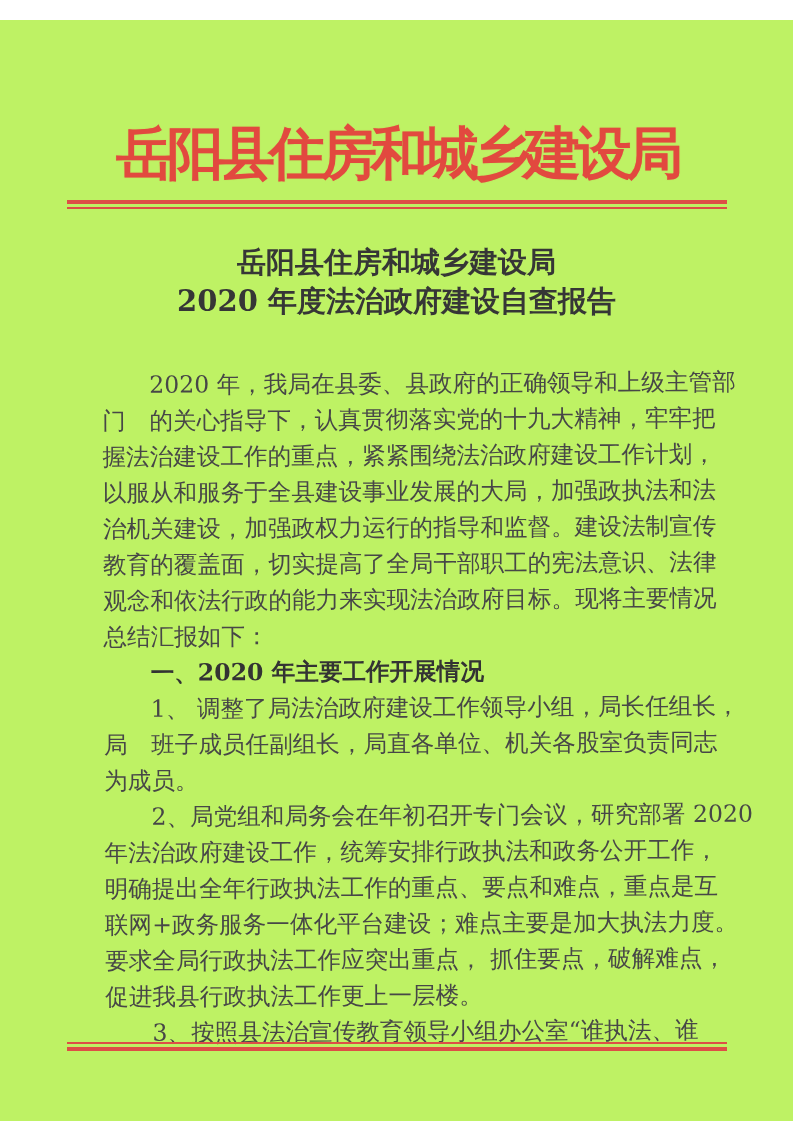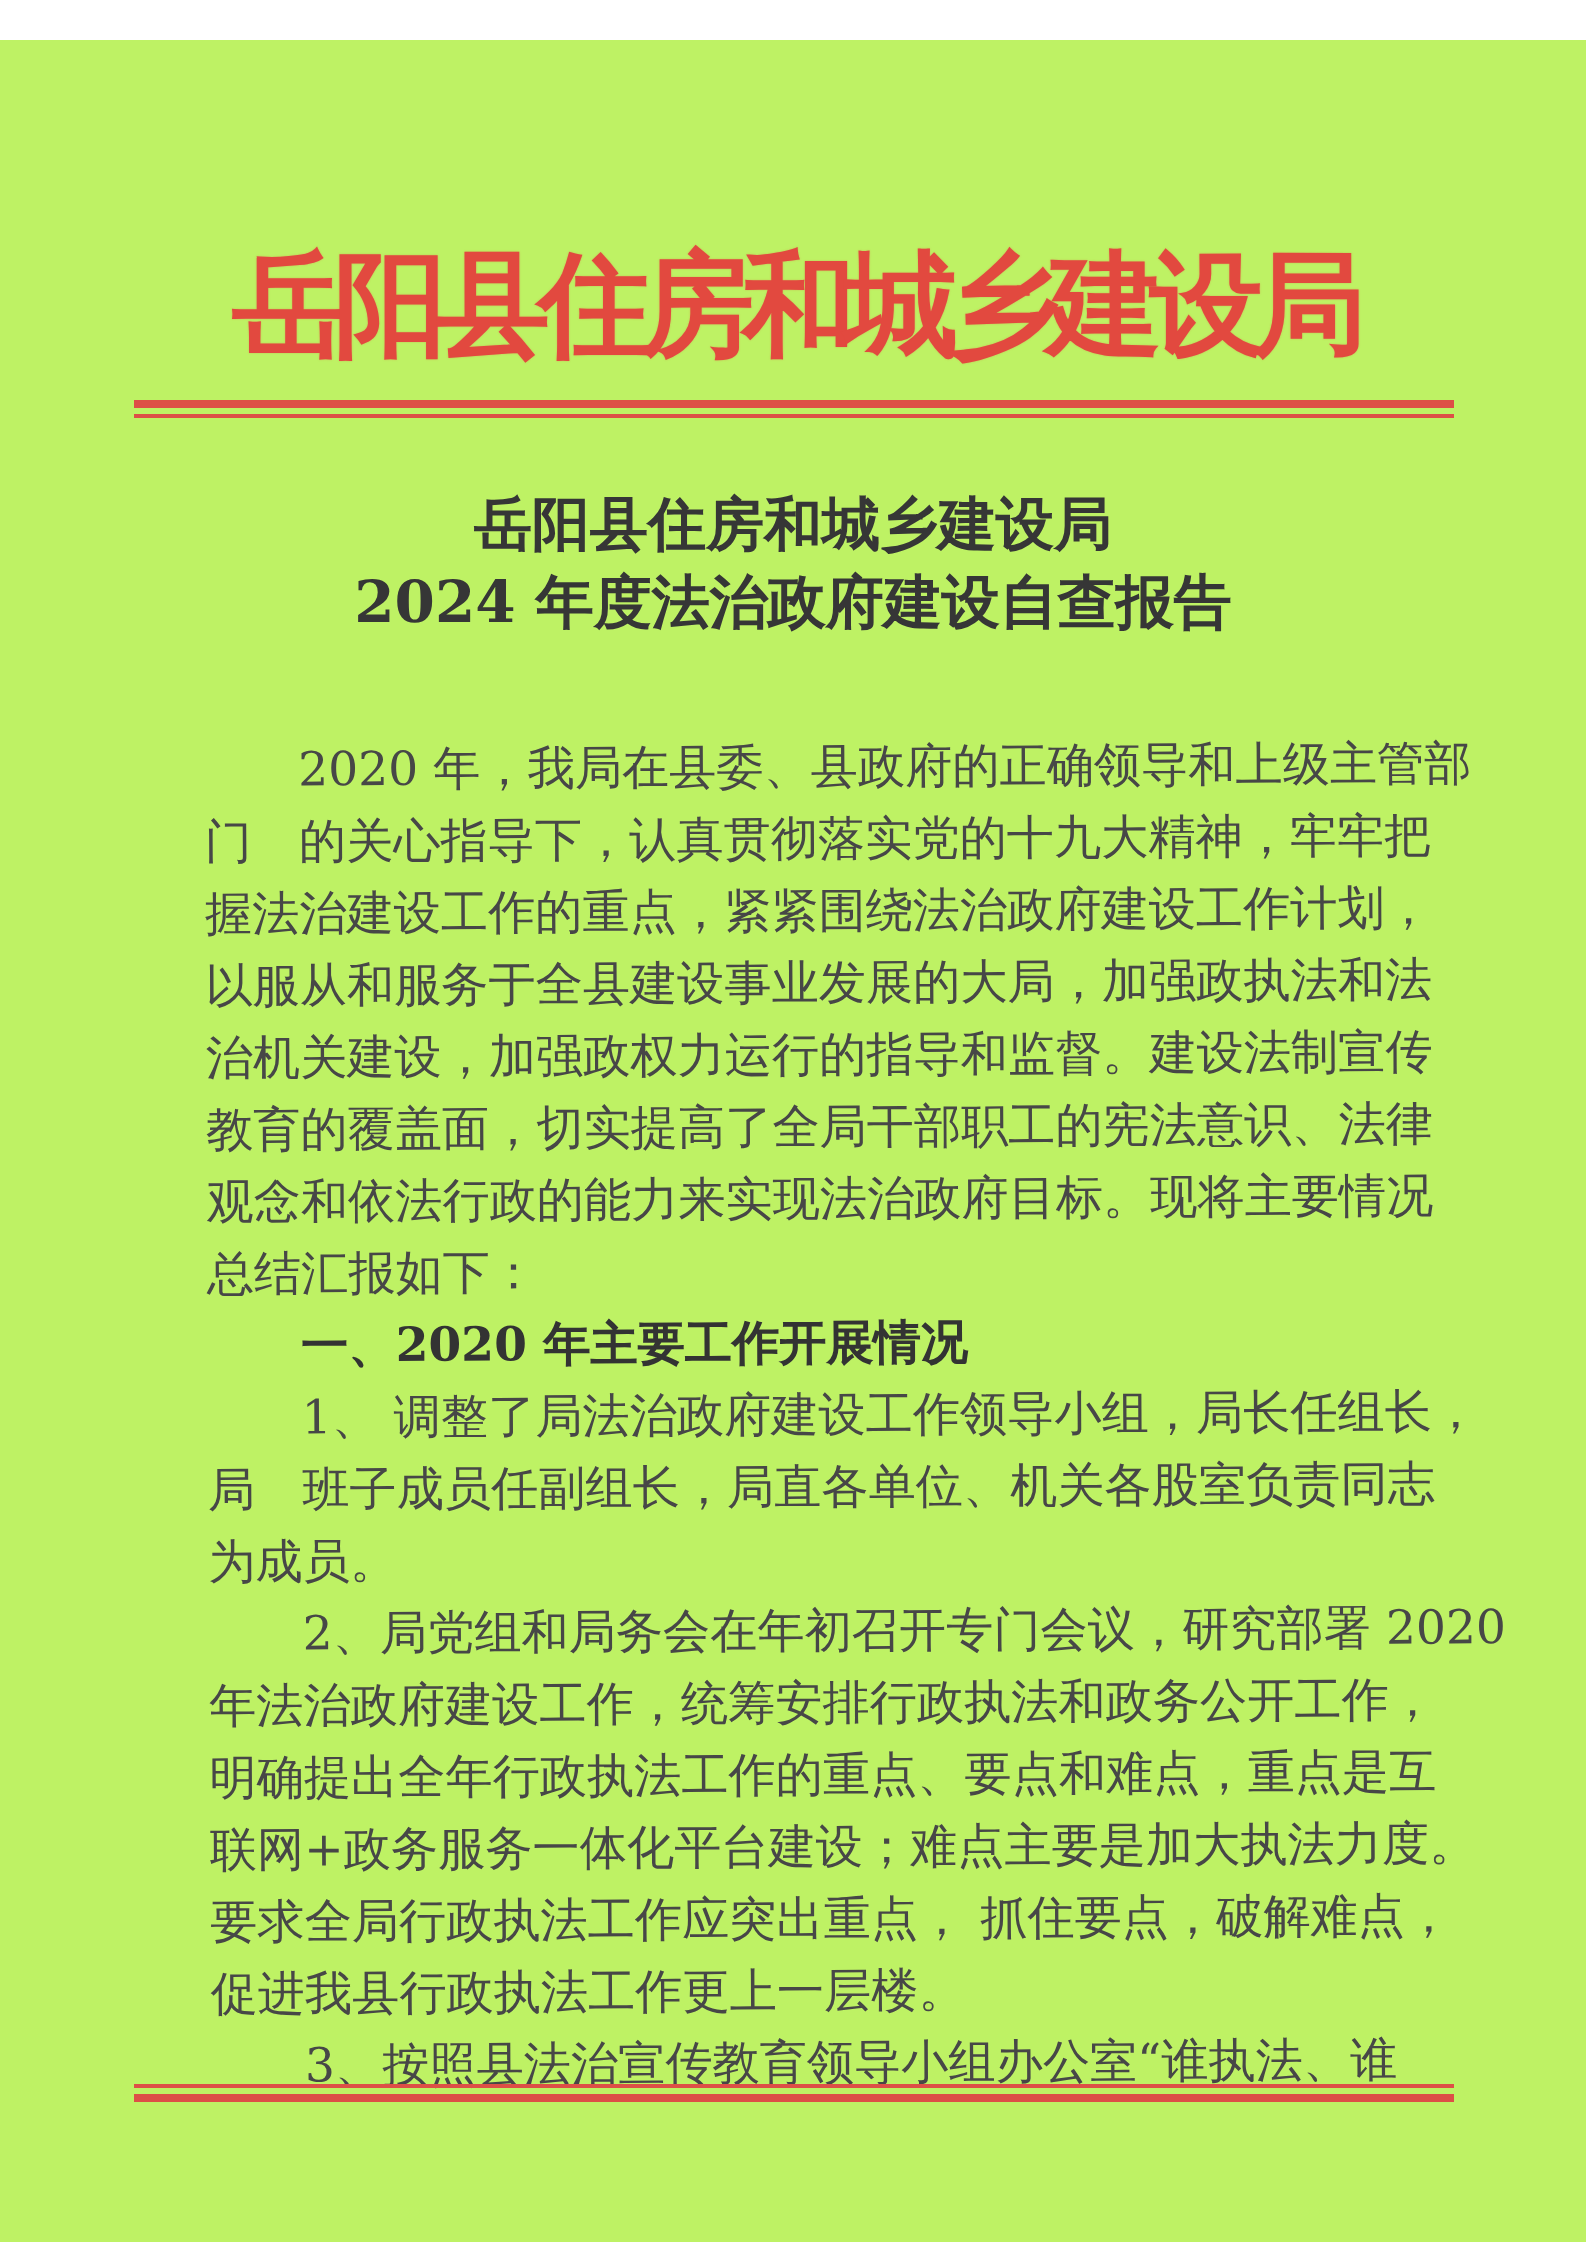--- a/index.html
+++ b/index.html
@@ -80,21 +80,21 @@
 
 <div class="page">
 
   <div class="letterhead">岳阳县住房和城乡建设局</div>
 
   <div class="rule rule-top-thick"></div>
   <div class="rule rule-top-thin"></div>
 
   <div class="doc-title">
     <div>岳阳县住房和城乡建设局</div>
-    <div>2024 年度法治政府建设自查报告</div>
+    <div>2020 年度法治政府建设自查报告</div>
   </div>
 
   <div class="body-text">
     <div class="line indent">2020 年，我局在县委、县政府的正确领导和上级主管部</div>
     <div class="line">门　的关心指导下，认真贯彻落实党的十九大精神，牢牢把</div>
     <div class="line">握法治建设工作的重点，紧紧围绕法治政府建设工作计划，</div>
     <div class="line">以服从和服务于全县建设事业发展的大局，加强政执法和法</div>
     <div class="line">治机关建设，加强政权力运行的指导和监督。建设法制宣传</div>
     <div class="line">教育的覆盖面，切实提高了全局干部职工的宪法意识、法律</div>
     <div class="line">观念和依法行政的能力来实现法治政府目标。现将主要情况</div>

